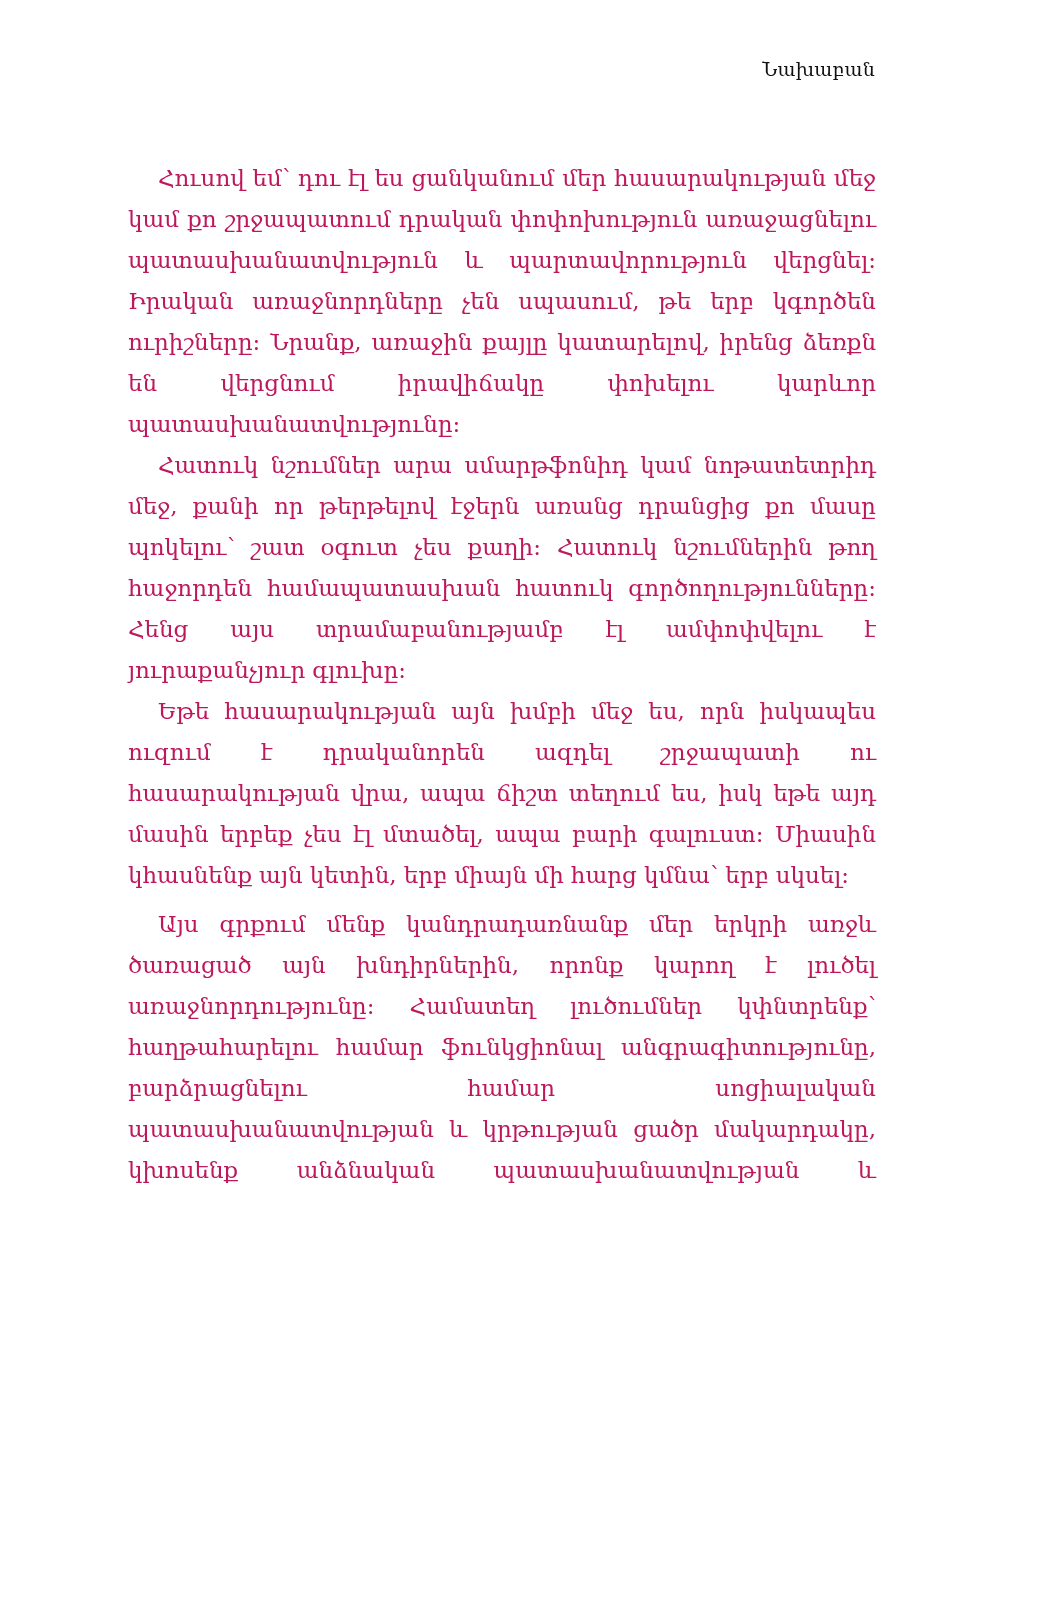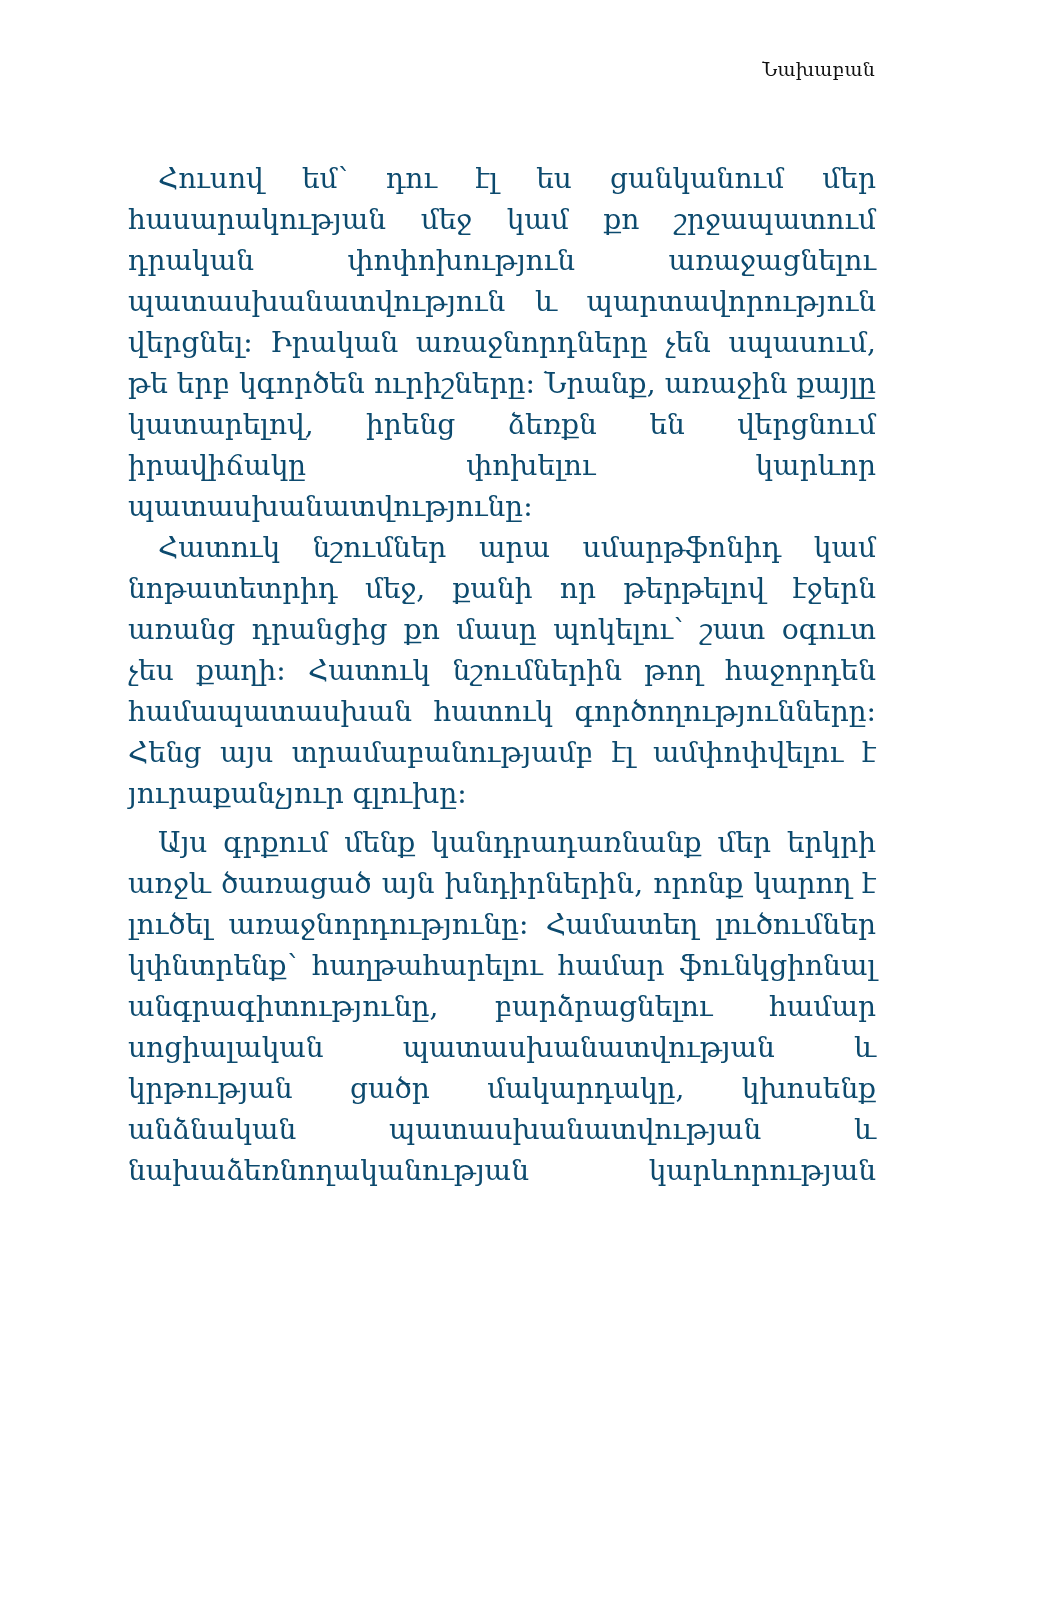--- a/index.html
+++ b/index.html
@@ -38,26 +38,26 @@
   
   .textblock {
     position: absolute;
     top: 158px;
     left: 128px;
     width: 748px;
   }
   .para {
     margin: 0;
     font-family: "DejaVu Serif", "Liberation Serif", serif;
-    font-size: 28px;
+    font-size: 23px;
     line-height: 41px;
     text-align: justify;
     text-justify: inter-word;
     text-indent: 30px;
-    color: #0c4a6e;
+    color: #be185d;
     hyphens: manual;
     word-spacing: -0.2px;
   }
   .para + .para {
     margin-top: 0;
   }
   
   .para:last-child {
     margin-bottom: 0;
     margin-top: 8px;
@@ -79,18 +79,19 @@
 </head>
 <body>
 
 <div class="page">
 
   <div class="running-head">Նախաբան</div>
 
   <div class="textblock">
     <p class="para">Հուսով եմ՝ դու էլ ես ցանկանում մեր հասարակության մեջ կամ քո շրջապատում դրական փոփոխություն առաջացնելու պատասխանատվություն և պարտավորություն վերցնել։ Իրական առաջնորդները չեն սպասում, թե երբ կգործեն ուրիշները։ Նրանք, առաջին քայլը կատարելով, իրենց ձեռքն են վերցնում իրավիճակը փոխելու կարևոր պատասխանատվությունը։</p>
     <p class="para">Հատուկ նշումներ արա սմարթֆոնիդ կամ նոթատետրիդ մեջ, քանի որ թերթելով էջերն առանց դրանցից քո մասը պոկելու՝ շատ օգուտ չես քաղի։ Հատուկ նշումներին թող հաջորդեն համապատասխան հատուկ գործողությունները։ Հենց այս տրամաբանությամբ էլ ամփոփվելու է յուրաքանչյուր գլուխը։</p>
+    <p class="para">Եթե հասարակության այն խմբի մեջ ես, որն իսկապես ուզում է դրականորեն ազդել շրջապատի ու հասարակության վրա, ապա ճիշտ տեղում ես, իսկ եթե այդ մասին երբեք չես էլ մտածել, ապա բարի գալուստ։ Միասին կհասնենք այն կետին, երբ միայն մի հարց կմնա՝ երբ սկսել։</p>
     <p class="para">Այս գրքում մենք կանդրադառնանք մեր երկրի առջև ծառացած այն խնդիրներին, որոնք կարող է լուծել առաջնորդությունը։ Համատեղ լուծումներ կփնտրենք՝ հաղթահարելու համար ֆունկցիոնալ անգրագիտությունը, բարձրացնելու համար սոցիալական պատասխանատվության և կրթության ցածր մակարդակը, կխոսենք անձնական պատասխանատվության և նախաձեռնողականության կարևորության մասին։</p>
   </div>
 
   <div class="folio">13</div>
 
 </div>
 
 </body></html>

